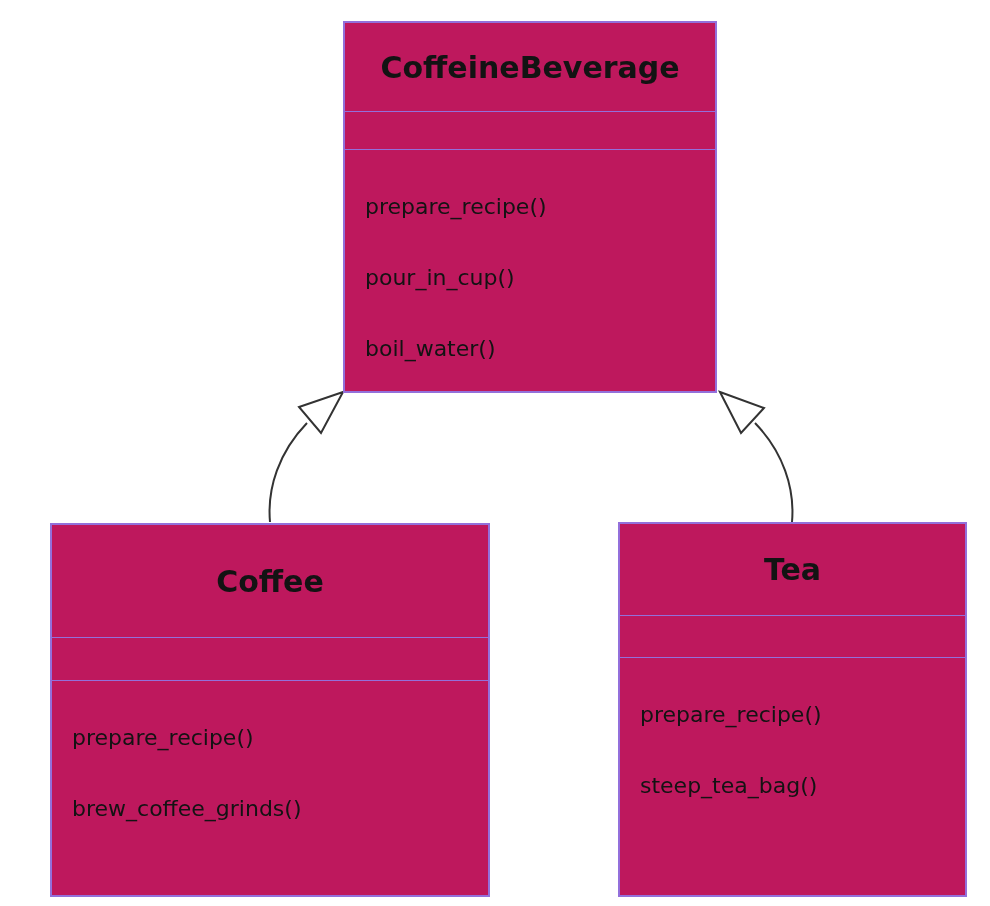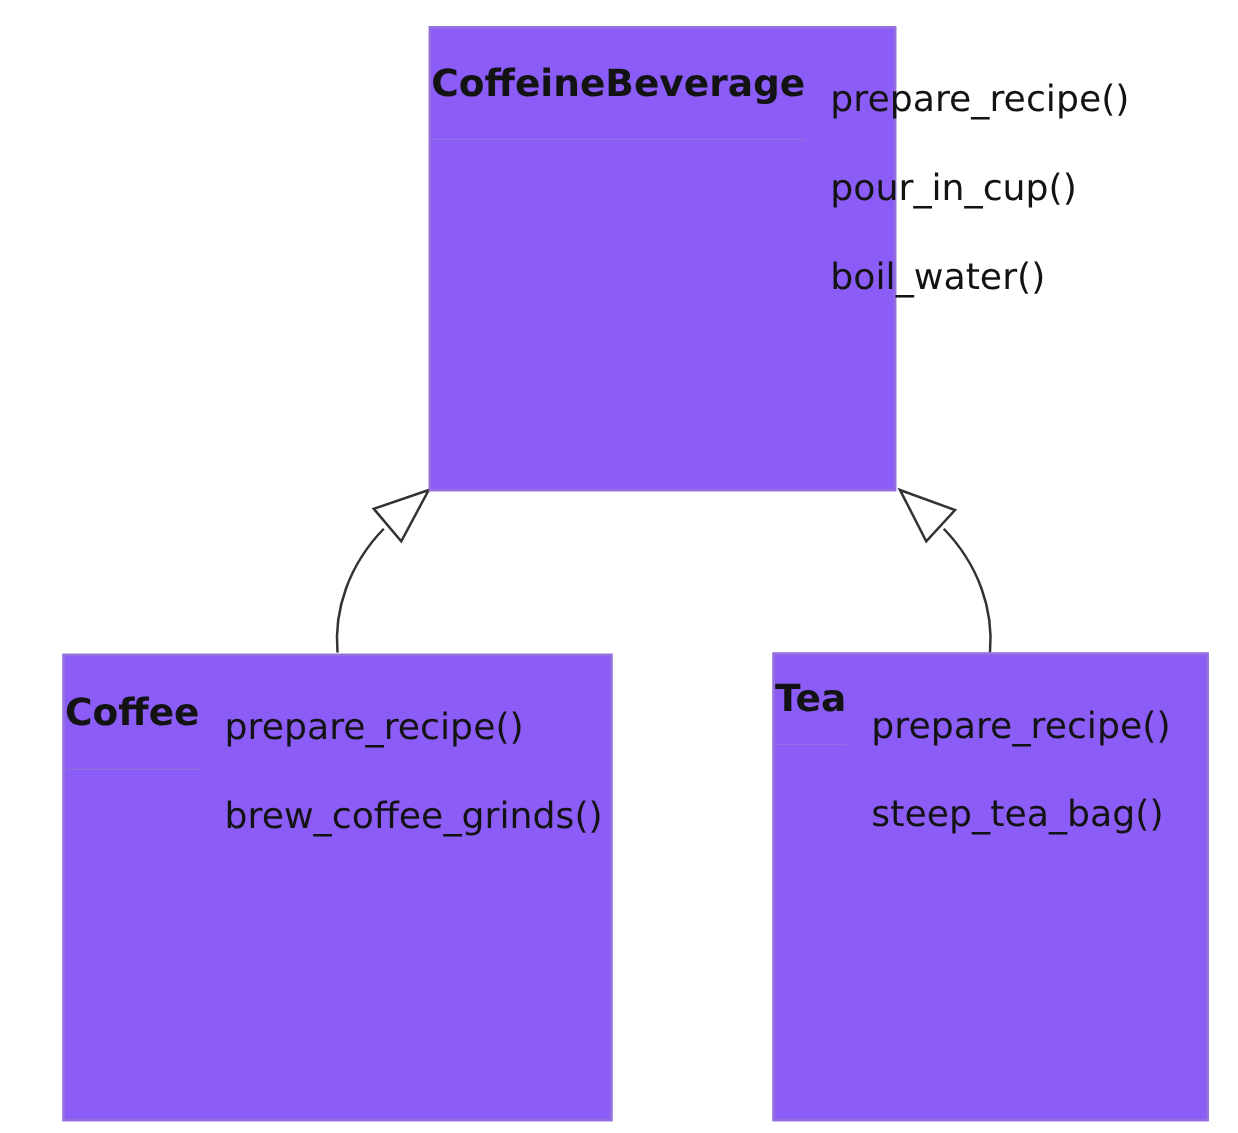--- a/index.html
+++ b/index.html
@@ -29,60 +29,61 @@
   .edge-head {
     fill: #ffffff;
     stroke: #333333;
     stroke-width: 2;
     stroke-linejoin: miter;
   }
   .class-box {
     position: absolute;
     z-index: 2;
     box-sizing: border-box;
-    background: #8b5cf6;
+    background: #be185d;
     border: 2px solid #9370DB;
     display: flex;
+    flex-direction: column;
     color: #131313;
   }
   .class-title {
     box-sizing: border-box;
     display: flex;
     align-items: center;
     justify-content: center;
     font-weight: bold;
     font-size: 30px;
     border-bottom: 1.5px solid #9370DB;
   }
   .class-attrs {
     box-sizing: border-box;
     border-bottom: 1.5px solid #9370DB;
   }
   .class-methods {
     box-sizing: border-box;
     flex: 1;
     padding: 21px 20px 0 20px;
-    font-size: 29px;
+    font-size: 22px;
   }
   .method-line {
     height: 71px;
     line-height: 71px;
     white-space: nowrap;
   }
   
   #box-parent { left: 343px; top: 21px;  width: 374px; height: 372px; }
   #box-parent .class-title { height: 89px; }
   #box-parent .class-attrs { height: 38px; }
 
   #box-coffee { left: 50px;  top: 523px; width: 440px; height: 374px; }
-  #box-coffee .class-title { height: 91px; }
+  #box-coffee .class-title { height: 113px; }
   #box-coffee .class-attrs { height: 43px; }
 
   #box-tea    { left: 618px; top: 522px; width: 349px; height: 375px; }
-  #box-tea .class-title { height: 72px; }
+  #box-tea .class-title { height: 92px; }
   #box-tea .class-attrs { height: 42px; }
 </style>
 </head>
 <body>
 
 <div class="canvas">
 
   <svg class="edges" width="990" height="906" viewBox="0 0 990 906" aria-hidden="true">
 
     <path class="edge-line" d="M270,522 C267,488 279,452 307,423"></path>

